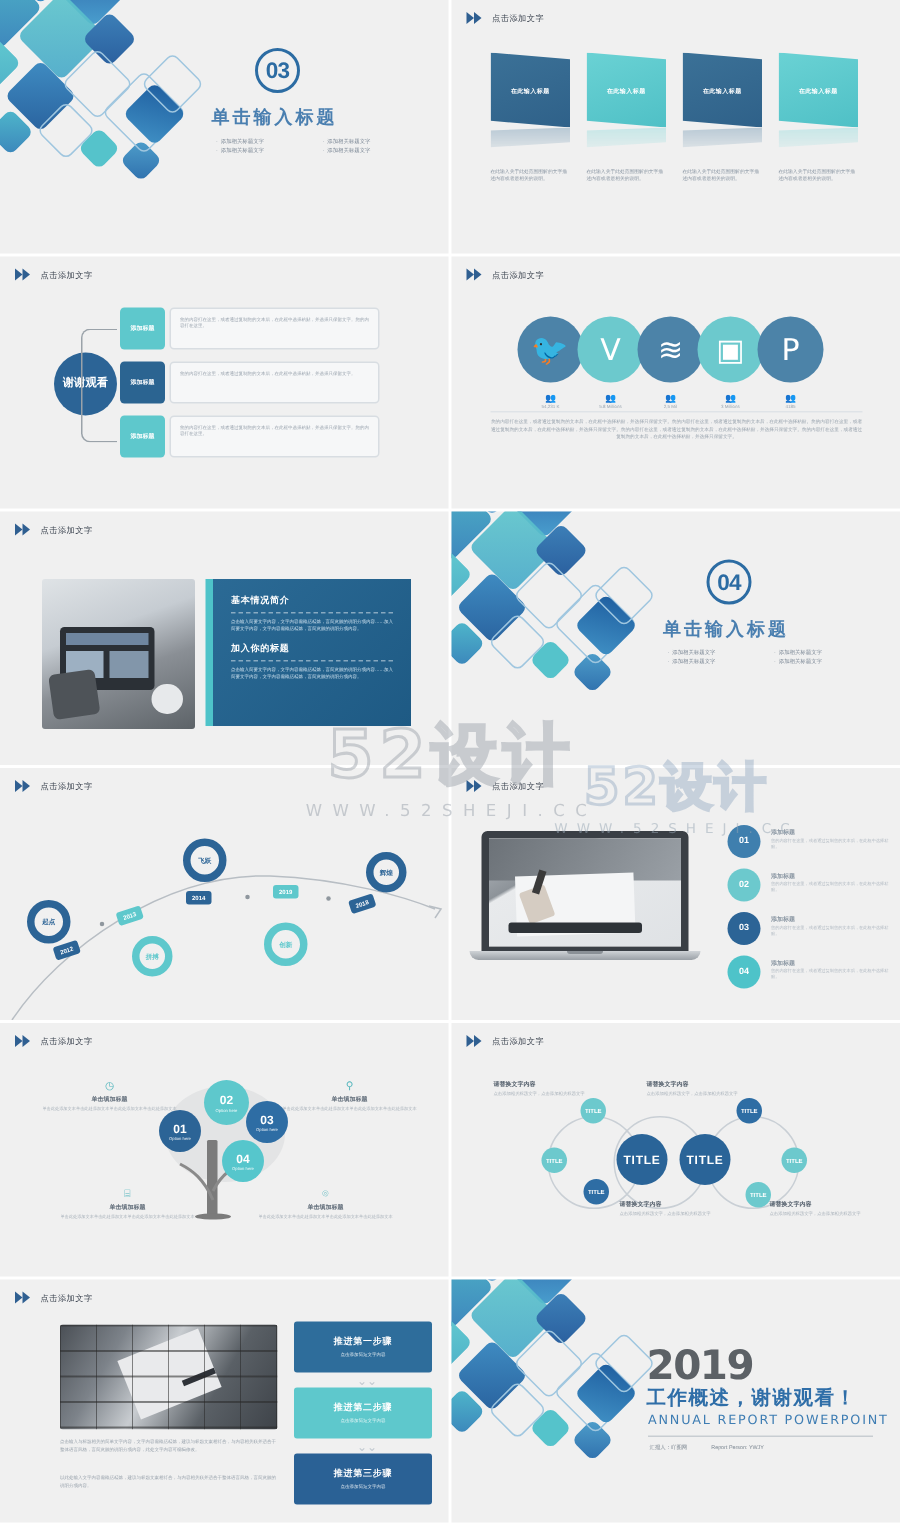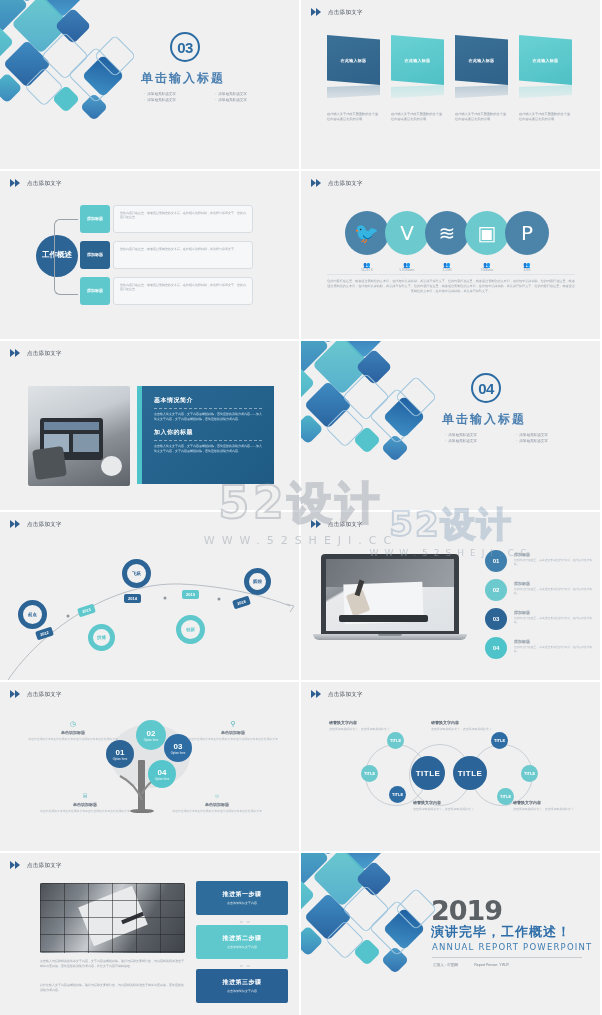--- a/index.html
+++ b/index.html
@@ -262,21 +262,21 @@
 
   <div class="slide">
     <div class="hdr">
       <div class="chev">
           <i></i>
           <i></i>
         </div>
       <div class="hdr-txt">点击添加文字</div>
     </div>
     <div class="hub">
-        <span>工作概述</span>
+        <span>谢谢观看</span>
       </div>
     <div class="arrowline" style="left:54px;top:48px;width:24px;height:76px;border-radius:6px 0 0 6px;"></div>
     <div class="flowrow" style="top:34px;">
       <div class="fl-tag" style="background:#5ec8cc;">添加标题</div>
       <div class="fl-body">您的内容打在这里，或者通过复制您的文本后，在此框中选择粘贴，并选择只保留文字。您的内容打在这里。</div>
     </div>
     <div class="flowrow" style="top:70px;">
       <div class="fl-tag" style="background:#2b6491;">添加标题</div>
       <div class="fl-body">您的内容打在这里，或者通过复制您的文本后，在此框中选择粘贴，并选择只保留文字。</div>
     </div>
@@ -639,21 +639,21 @@
       <span style="left:36px;top:112px;width:22px;height:22px;transform:rotate(45deg);background:linear-gradient(135deg,#4fb7cb,#3b86bb);"></span>
       <span class="mo-o" style="left:70px;top:108px;width:28px;height:28px;transform:rotate(45deg);"></span>
       <span style="left:96px;top:124px;width:20px;height:20px;transform:rotate(45deg);background:#55c3cb;"></span>
       <span style="left:124px;top:132px;width:20px;height:20px;transform:rotate(45deg);background:linear-gradient(135deg,#4f9fcb,#2f70ad);"></span>
       <span class="mo-o" style="left:116px;top:90px;width:40px;height:40px;transform:rotate(45deg);"></span>
       <span style="left:128px;top:96px;width:30px;height:30px;transform:rotate(45deg);background:linear-gradient(150deg,#1f5fa0,#3f8fc4);"></span>
       <span class="mo-o" style="left:140px;top:76px;width:30px;height:30px;transform:rotate(45deg);"></span>
 
     </div>
     <div class="yr" style="left:130px;top:42px;">2019</div>
-    <div class="thx" style="left:130px;top:70px;">演讲完毕，工作概述！</div>
+    <div class="thx" style="left:130px;top:70px;">工作概述，谢谢观看！</div>
     <div class="eng" style="left:131px;top:89px;">ANNUAL REPORT POWERPOINT</div>
     <div class="rule2" style="left:131px;top:104px;width:150px;"></div>
     <div class="foot" style="left:132px;top:110px;">
       <span>汇报人：吖图网</span>
       <span>Report Person: YWJY</span>
     </div>
   </div>
 
 </div>
 

